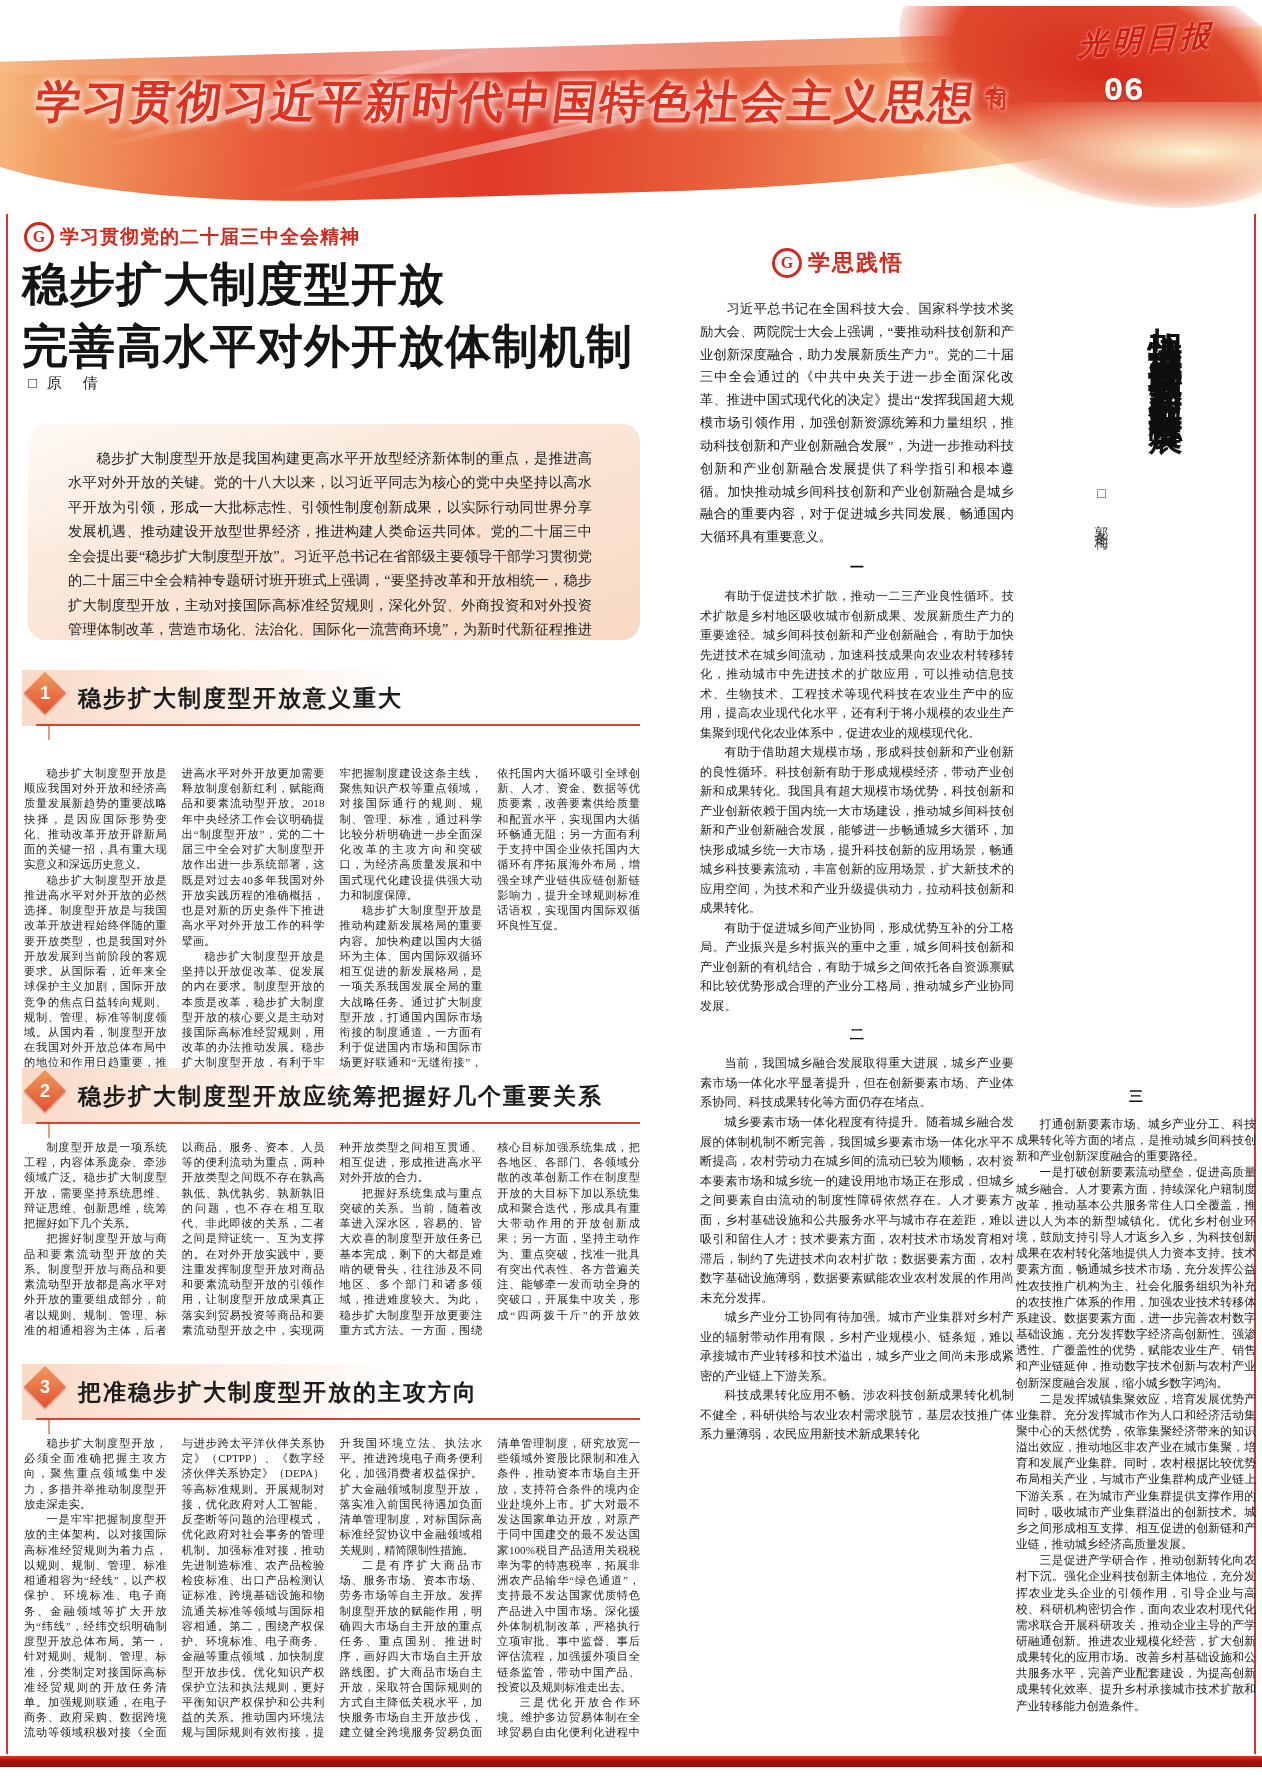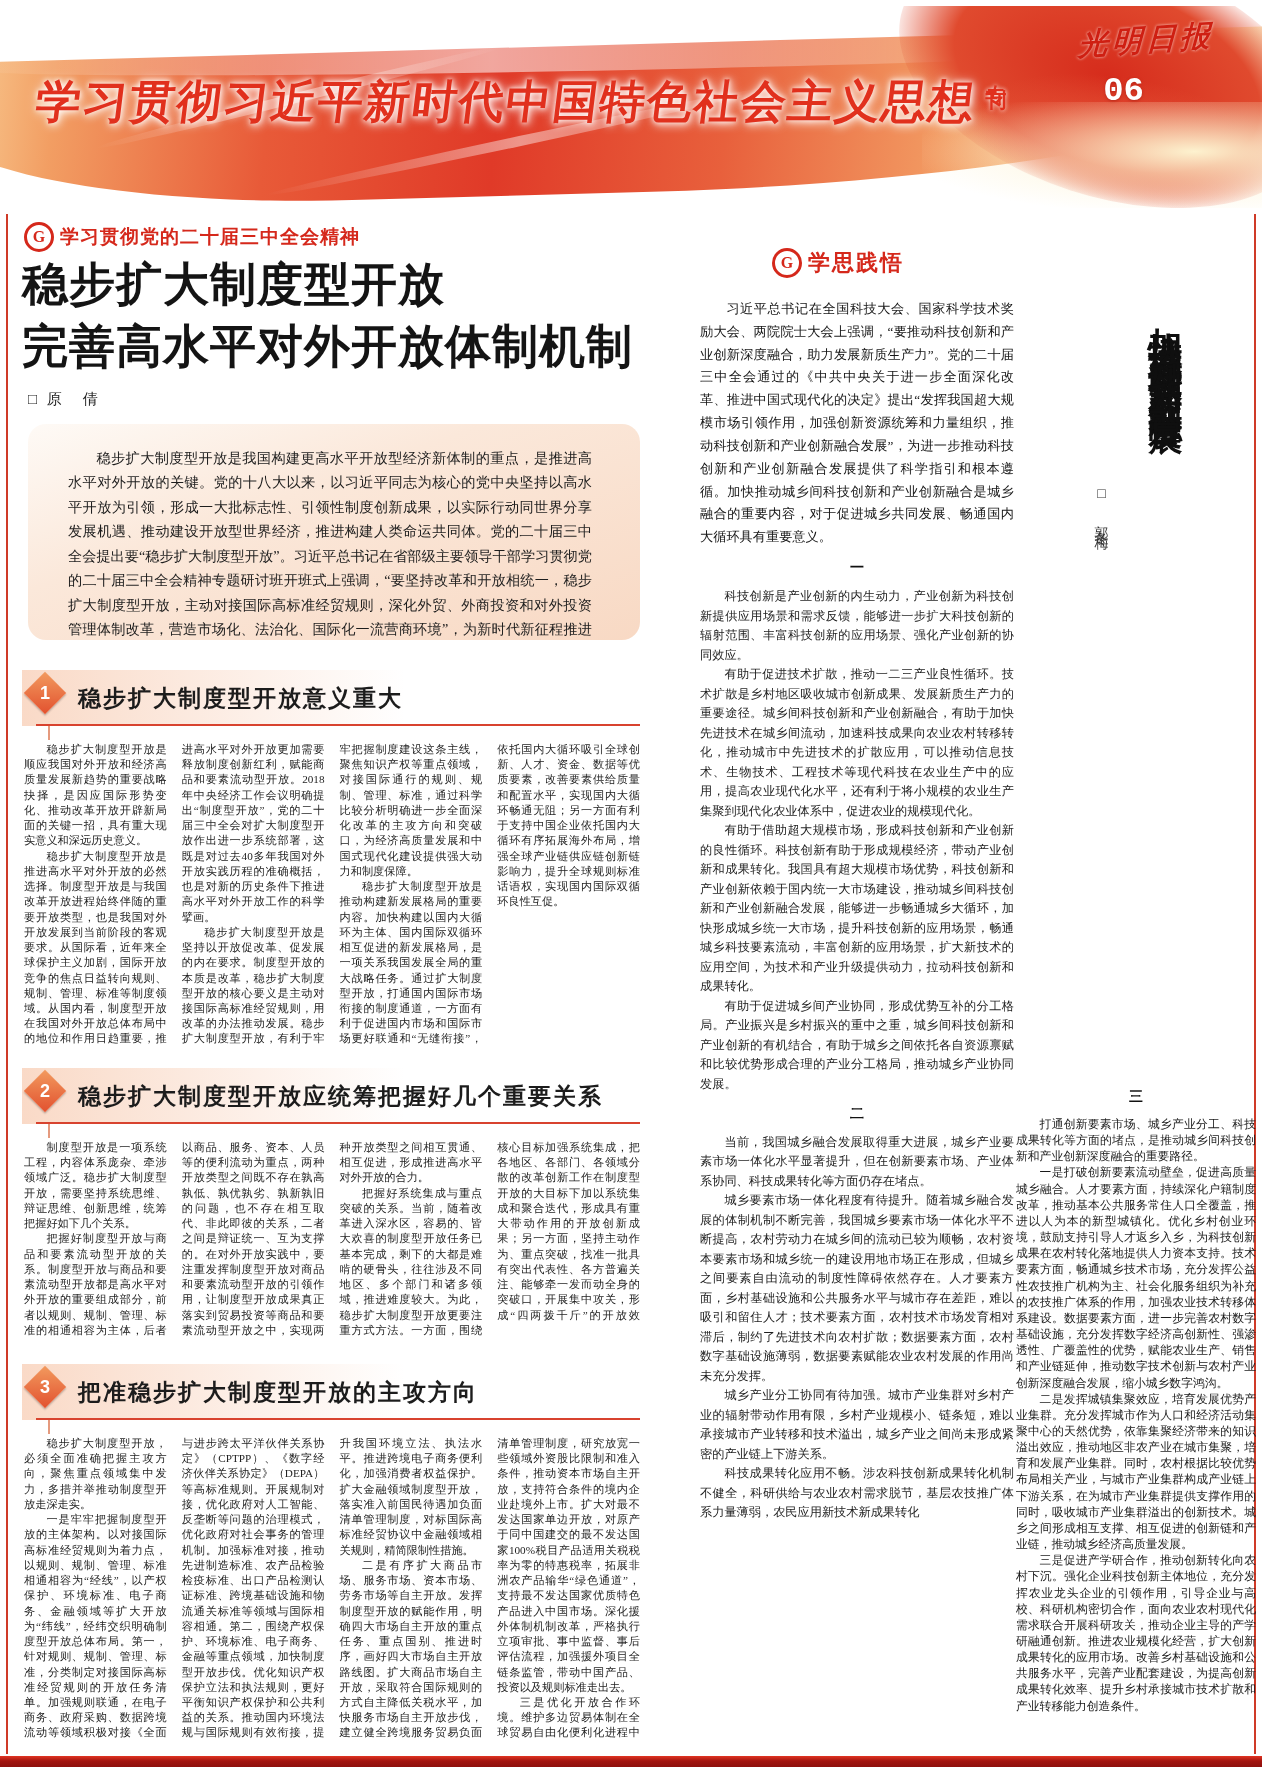--- a/index.html
+++ b/index.html
@@ -42,21 +42,21 @@
     background:linear-gradient(to bottom,#e23523 0%,#a3150f 45%,#8e100c 100%);}
   
   .kicker{position:absolute;display:flex;align-items:center;gap:6px;}
   .gicon{display:inline-flex;width:24px;height:24px;border:3px solid #d5281b;border-radius:50%;
     align-items:center;justify-content:center;font-family:"Liberation Serif",serif;
     font-weight:700;font-size:16px;color:#d5281b;background:#fff;flex:0 0 auto;}
   .kicker-text{font-size:19px;font-weight:800;color:#d5281b;letter-spacing:1px;}
   .kicker2-text{font-size:22px;font-weight:800;color:#d5281b;letter-spacing:2px;}
   
   .headline{position:absolute;left:22px;font-size:46px;font-weight:900;color:#141414;letter-spacing:1px;white-space:nowrap;}
-  .byline{position:absolute;left:28px;top:390px;font-size:15px;color:#222;letter-spacing:3px;
+  .byline{position:absolute;left:28px;top:374px;font-size:15px;color:#222;letter-spacing:3px;
     font-family:"Liberation Serif",serif;}
   .lead-box{position:absolute;left:28px;top:424px;width:612px;height:216px;border-radius:18px;
     background:linear-gradient(160deg,#fefaf6 0%,#fbe8da 38%,#f8d9c4 100%);
     padding:22px 48px 20px 40px;box-sizing:border-box;overflow:hidden;}
   .lead-box .blk-p{font-size:14.2px;line-height:1.72;text-indent:2em;text-align:justify;color:#1d1d1d;
     font-family:"Liberation Serif",serif;margin:0;}
   .sec-head{position:absolute;left:22px;width:618px;height:56px;
     background:linear-gradient(to right,rgba(248,205,180,.75),rgba(255,255,255,0) 62%);}
   .sec-head::after{content:"";position:absolute;left:14px;right:0;bottom:0;height:2px;background:#d8432f;}
   .sec-head::before{content:"";position:absolute;left:26px;bottom:-14px;width:2px;height:14px;background:#e59a7e;}
@@ -121,21 +121,21 @@
   <div class="lead-box">
     <p class="blk-p">稳步扩大制度型开放是我国构建更高水平开放型经济新体制的重点，是推进高水平对外开放的关键。党的十八大以来，以习近平同志为核心的党中央坚持以高水平开放为引领，形成一大批标志性、引领性制度创新成果，以实际行动同世界分享发展机遇、推动建设开放型世界经济，推进构建人类命运共同体。党的二十届三中全会提出要“稳步扩大制度型开放”。习近平总书记在省部级主要领导干部学习贯彻党的二十届三中全会精神专题研讨班开班式上强调，“要坚持改革和开放相统一，稳步扩大制度型开放，主动对接国际高标准经贸规则，深化外贸、外商投资和对外投资管理体制改革，营造市场化、法治化、国际化一流营商环境”，为新时代新征程推进制度型开放提供了根本遵循。</p>
   </div>
 
   <div class="sec-head" style="top:670px;">
     <div class="diamond">
         <span>1</span>
       </div>
     <div class="sec-title">稳步扩大制度型开放意义重大</div>
   </div>
-  <div class="sec-body" style="top:742px;height:310px;">
+  <div class="sec-body" style="top:766px;height:310px;">
       <div class="blk blk-p">稳步扩大制度型开放是顺应我国对外开放和经济高质量发展新趋势的重要战略抉择，是因应国际形势变化、推动改革开放开辟新局面的关键一招，具有重大现实意义和深远历史意义。</div>
       <div class="blk blk-p">稳步扩大制度型开放是推进高水平对外开放的必然选择。制度型开放是与我国改革开放进程始终伴随的重要开放类型，也是我国对外开放发展到当前阶段的客观要求。从国际看，近年来全球保护主义加剧，国际开放竞争的焦点日益转向规则、规制、管理、标准等制度领域。从国内看，制度型开放在我国对外开放总体布局中的地位和作用日趋重要，推进高水平对外开放更加需要释放制度创新红利，赋能商品和要素流动型开放。2018年中央经济工作会议明确提出“制度型开放”，党的二十届三中全会对扩大制度型开放作出进一步系统部署，这既是对过去40多年我国对外开放实践历程的准确概括，也是对新的历史条件下推进高水平对外开放工作的科学擘画。</div>
       <div class="blk blk-p">稳步扩大制度型开放是坚持以开放促改革、促发展的内在要求。制度型开放的本质是改革，稳步扩大制度型开放的核心要义是主动对接国际高标准经贸规则，用改革的办法推动发展。稳步扩大制度型开放，有利于牢牢把握制度建设这条主线，聚焦知识产权等重点领域，对接国际通行的规则、规制、管理、标准，通过科学比较分析明确进一步全面深化改革的主攻方向和突破口，为经济高质量发展和中国式现代化建设提供强大动力和制度保障。</div>
       <div class="blk blk-p">稳步扩大制度型开放是推动构建新发展格局的重要内容。加快构建以国内大循环为主体、国内国际双循环相互促进的新发展格局，是一项关系我国发展全局的重大战略任务。通过扩大制度型开放，打通国内国际市场衔接的制度通道，一方面有利于促进国内市场和国际市场更好联通和“无缝衔接”，依托国内大循环吸引全球创新、人才、资金、数据等优质要素，改善要素供给质量和配置水平，实现国内大循环畅通无阻；另一方面有利于支持中国企业依托国内大循环有序拓展海外布局，增强全球产业链供应链创新链影响力，提升全球规则标准话语权，实现国内国际双循环良性互促。</div>
     </div>
 
   <div class="sec-head" style="top:1068px;">
     <div class="diamond">
         <span>2</span>
       </div>
@@ -161,21 +161,20 @@
     </div>
 
   <div class="kicker" style="left:772px;top:248px;">
     <span class="gicon">G</span>
     <span class="kicker2-text">学思践悟</span>
   </div>
 
   <div class="essay">
       <div class="blk blk-intro">习近平总书记在全国科技大会、国家科学技术奖励大会、两院院士大会上强调，“要推动科技创新和产业创新深度融合，助力发展新质生产力”。党的二十届三中全会通过的《中共中央关于进一步全面深化改革、推进中国式现代化的决定》提出“发挥我国超大规模市场引领作用，加强创新资源统筹和力量组织，推动科技创新和产业创新融合发展”，为进一步推动科技创新和产业创新融合发展提供了科学指引和根本遵循。加快推动城乡间科技创新和产业创新融合是城乡融合的重要内容，对于促进城乡共同发展、畅通国内大循环具有重要意义。</div>
       <div class="blk blk-div">一</div>
-      <div class="blk blk-p">科技创新是产业创新的内生动力，产业创新为科技创新提供应用场景和需求反馈，能够进一步扩大科技创新的辐射范围、丰富科技创新的应用场景、强化产业创新的协同效应。</div>
       <div class="blk blk-p">有助于促进技术扩散，推动一二三产业良性循环。技术扩散是乡村地区吸收城市创新成果、发展新质生产力的重要途径。城乡间科技创新和产业创新融合，有助于加快先进技术在城乡间流动，加速科技成果向农业农村转移转化，推动城市中先进技术的扩散应用，可以推动信息技术、生物技术、工程技术等现代科技在农业生产中的应用，提高农业现代化水平，还有利于将小规模的农业生产集聚到现代化农业体系中，促进农业的规模现代化。</div>
       <div class="blk blk-p">有助于借助超大规模市场，形成科技创新和产业创新的良性循环。科技创新有助于形成规模经济，带动产业创新和成果转化。我国具有超大规模市场优势，科技创新和产业创新依赖于国内统一大市场建设，推动城乡间科技创新和产业创新融合发展，能够进一步畅通城乡大循环，加快形成城乡统一大市场，提升科技创新的应用场景，畅通城乡科技要素流动，丰富创新的应用场景，扩大新技术的应用空间，为技术和产业升级提供动力，拉动科技创新和成果转化。</div>
       <div class="blk blk-p">有助于促进城乡间产业协同，形成优势互补的分工格局。产业振兴是乡村振兴的重中之重，城乡间科技创新和产业创新的有机结合，有助于城乡之间依托各自资源禀赋和比较优势形成合理的产业分工格局，推动城乡产业协同发展。</div>
       <div class="blk blk-div">二</div>
       <div class="blk blk-p">当前，我国城乡融合发展取得重大进展，城乡产业要素市场一体化水平显著提升，但在创新要素市场、产业体系协同、科技成果转化等方面仍存在堵点。</div>
       <div class="blk blk-p">城乡要素市场一体化程度有待提升。随着城乡融合发展的体制机制不断完善，我国城乡要素市场一体化水平不断提高，农村劳动力在城乡间的流动已较为顺畅，农村资本要素市场和城乡统一的建设用地市场正在形成，但城乡之间要素自由流动的制度性障碍依然存在。人才要素方面，乡村基础设施和公共服务水平与城市存在差距，难以吸引和留住人才；技术要素方面，农村技术市场发育相对滞后，制约了先进技术向农村扩散；数据要素方面，农村数字基础设施薄弱，数据要素赋能农业农村发展的作用尚未充分发挥。</div>
       <div class="blk blk-p">城乡产业分工协同有待加强。城市产业集群对乡村产业的辐射带动作用有限，乡村产业规模小、链条短，难以承接城市产业转移和技术溢出，城乡产业之间尚未形成紧密的产业链上下游关系。</div>
       <div class="blk blk-p">科技成果转化应用不畅。涉农科技创新成果转化机制不健全，科研供给与农业农村需求脱节，基层农技推广体系力量薄弱，农民应用新技术新成果转化</div>
     </div>
 

